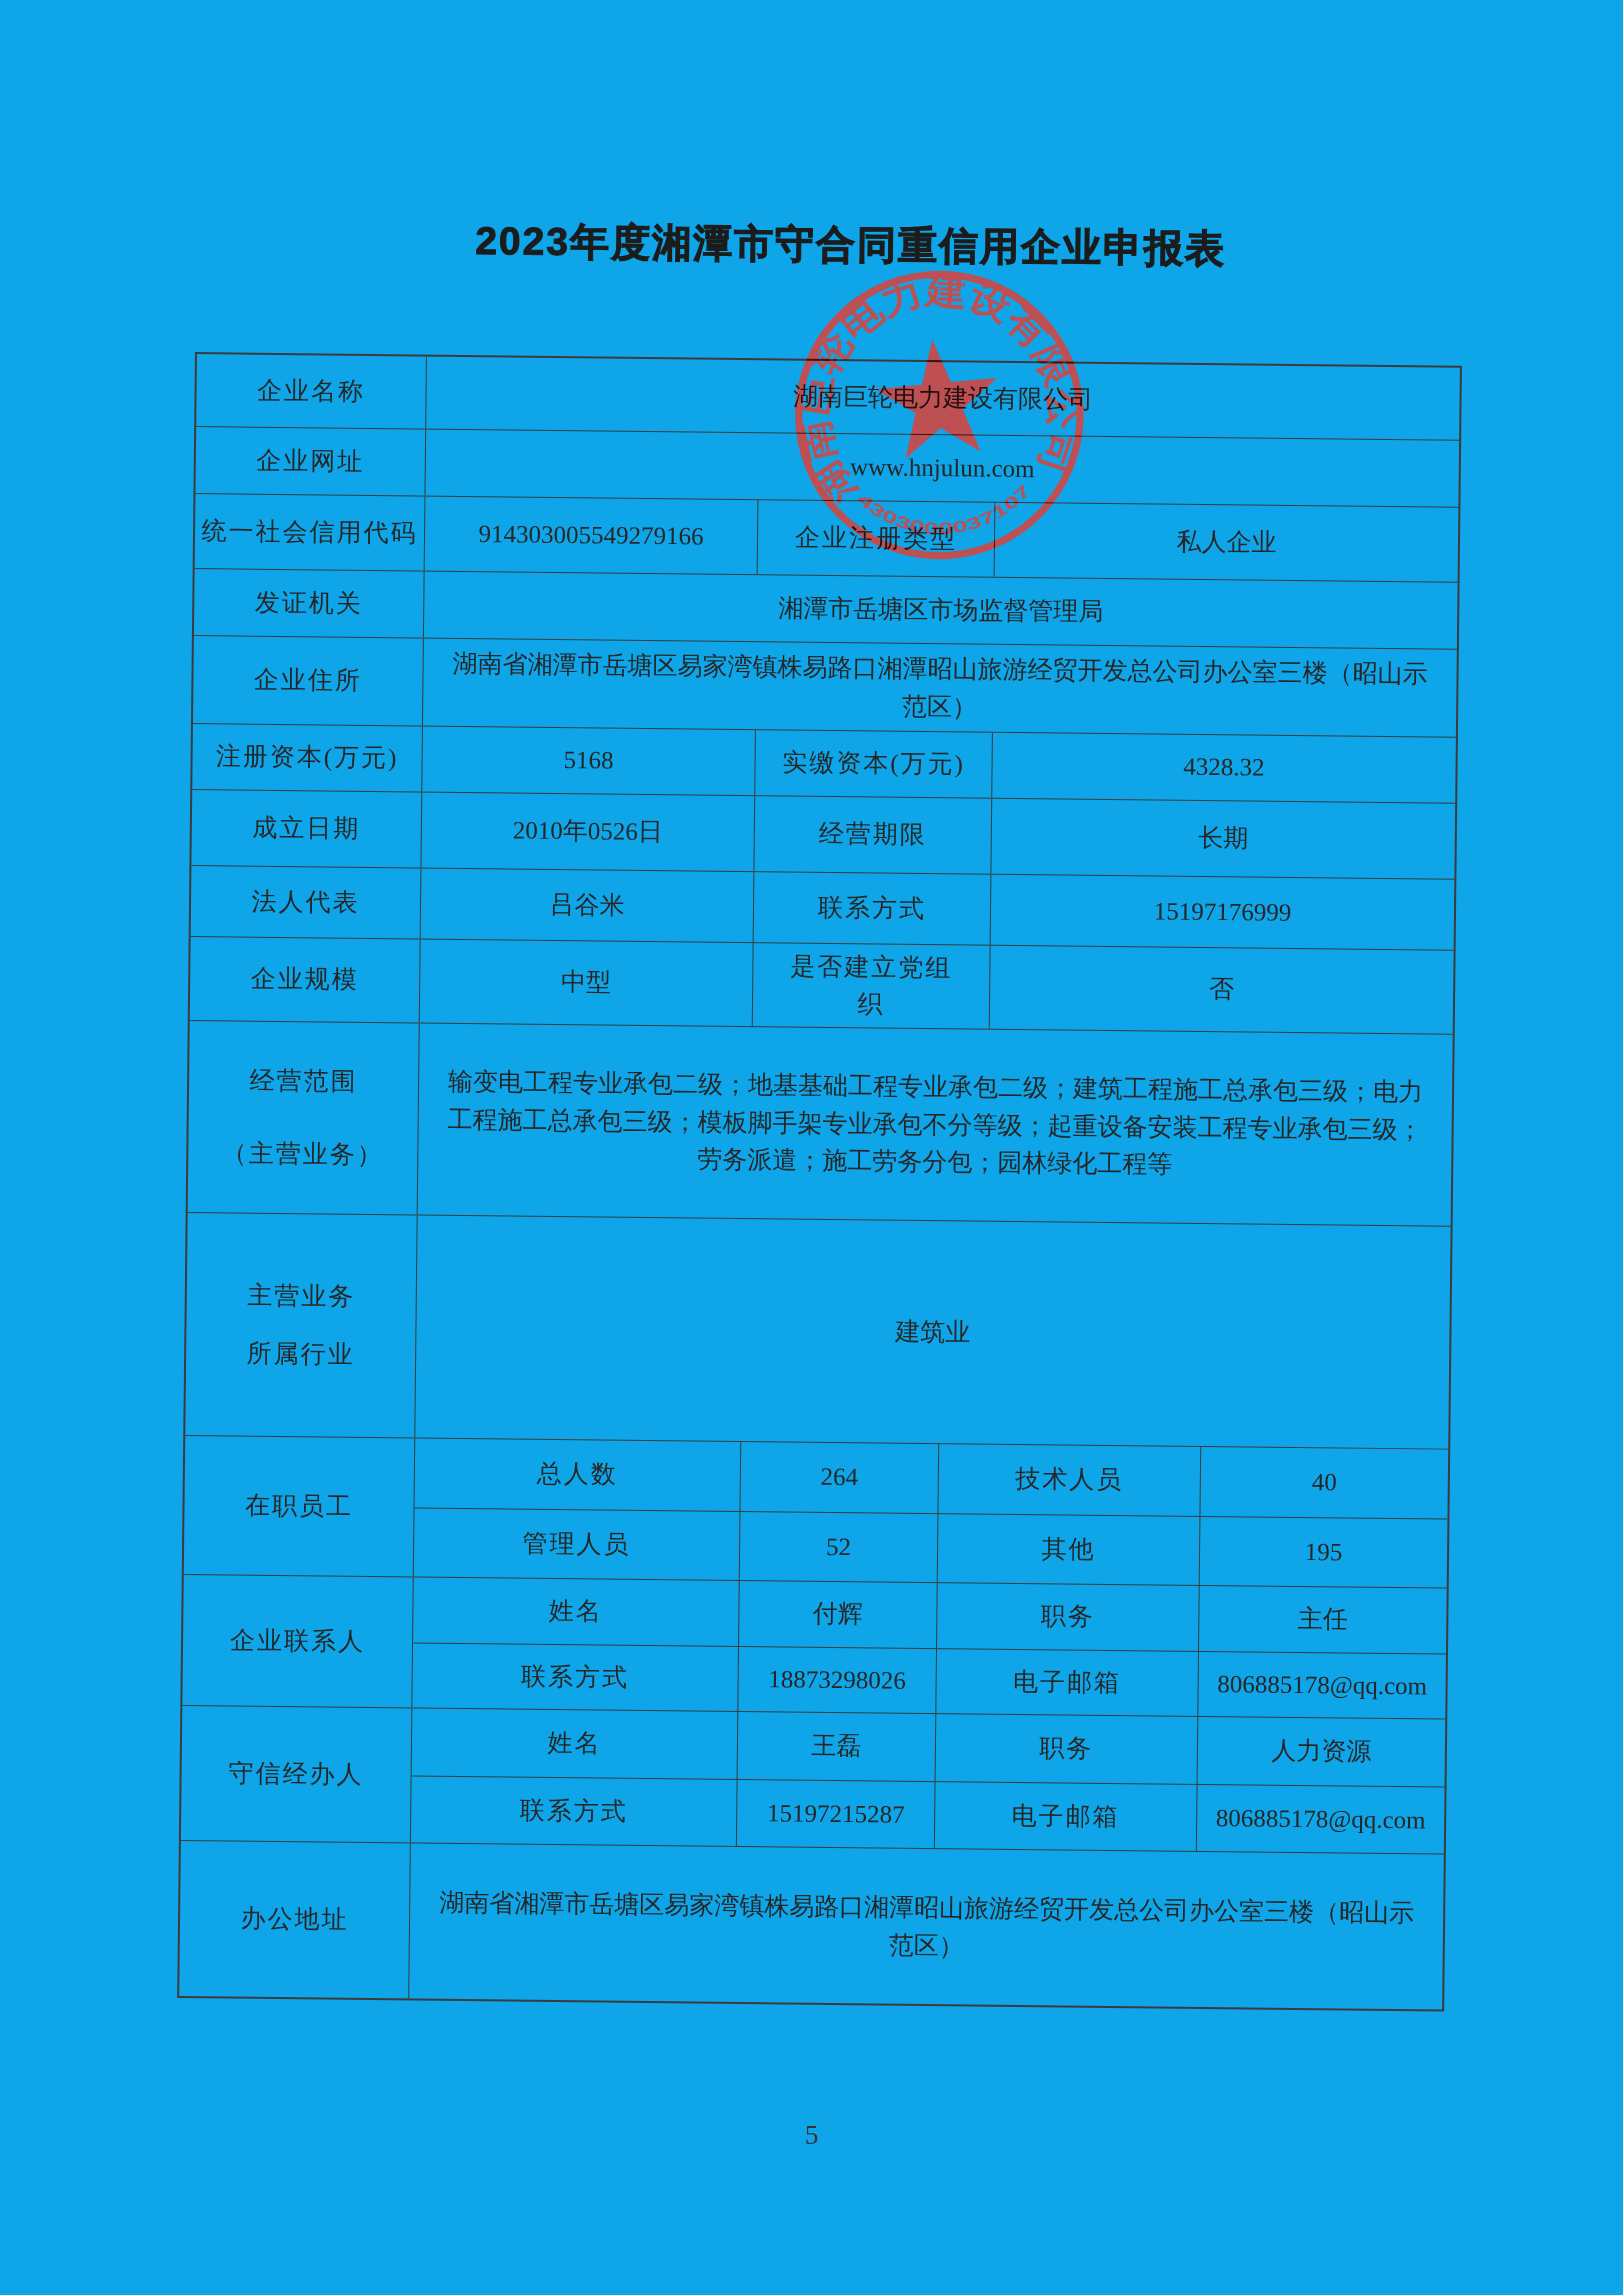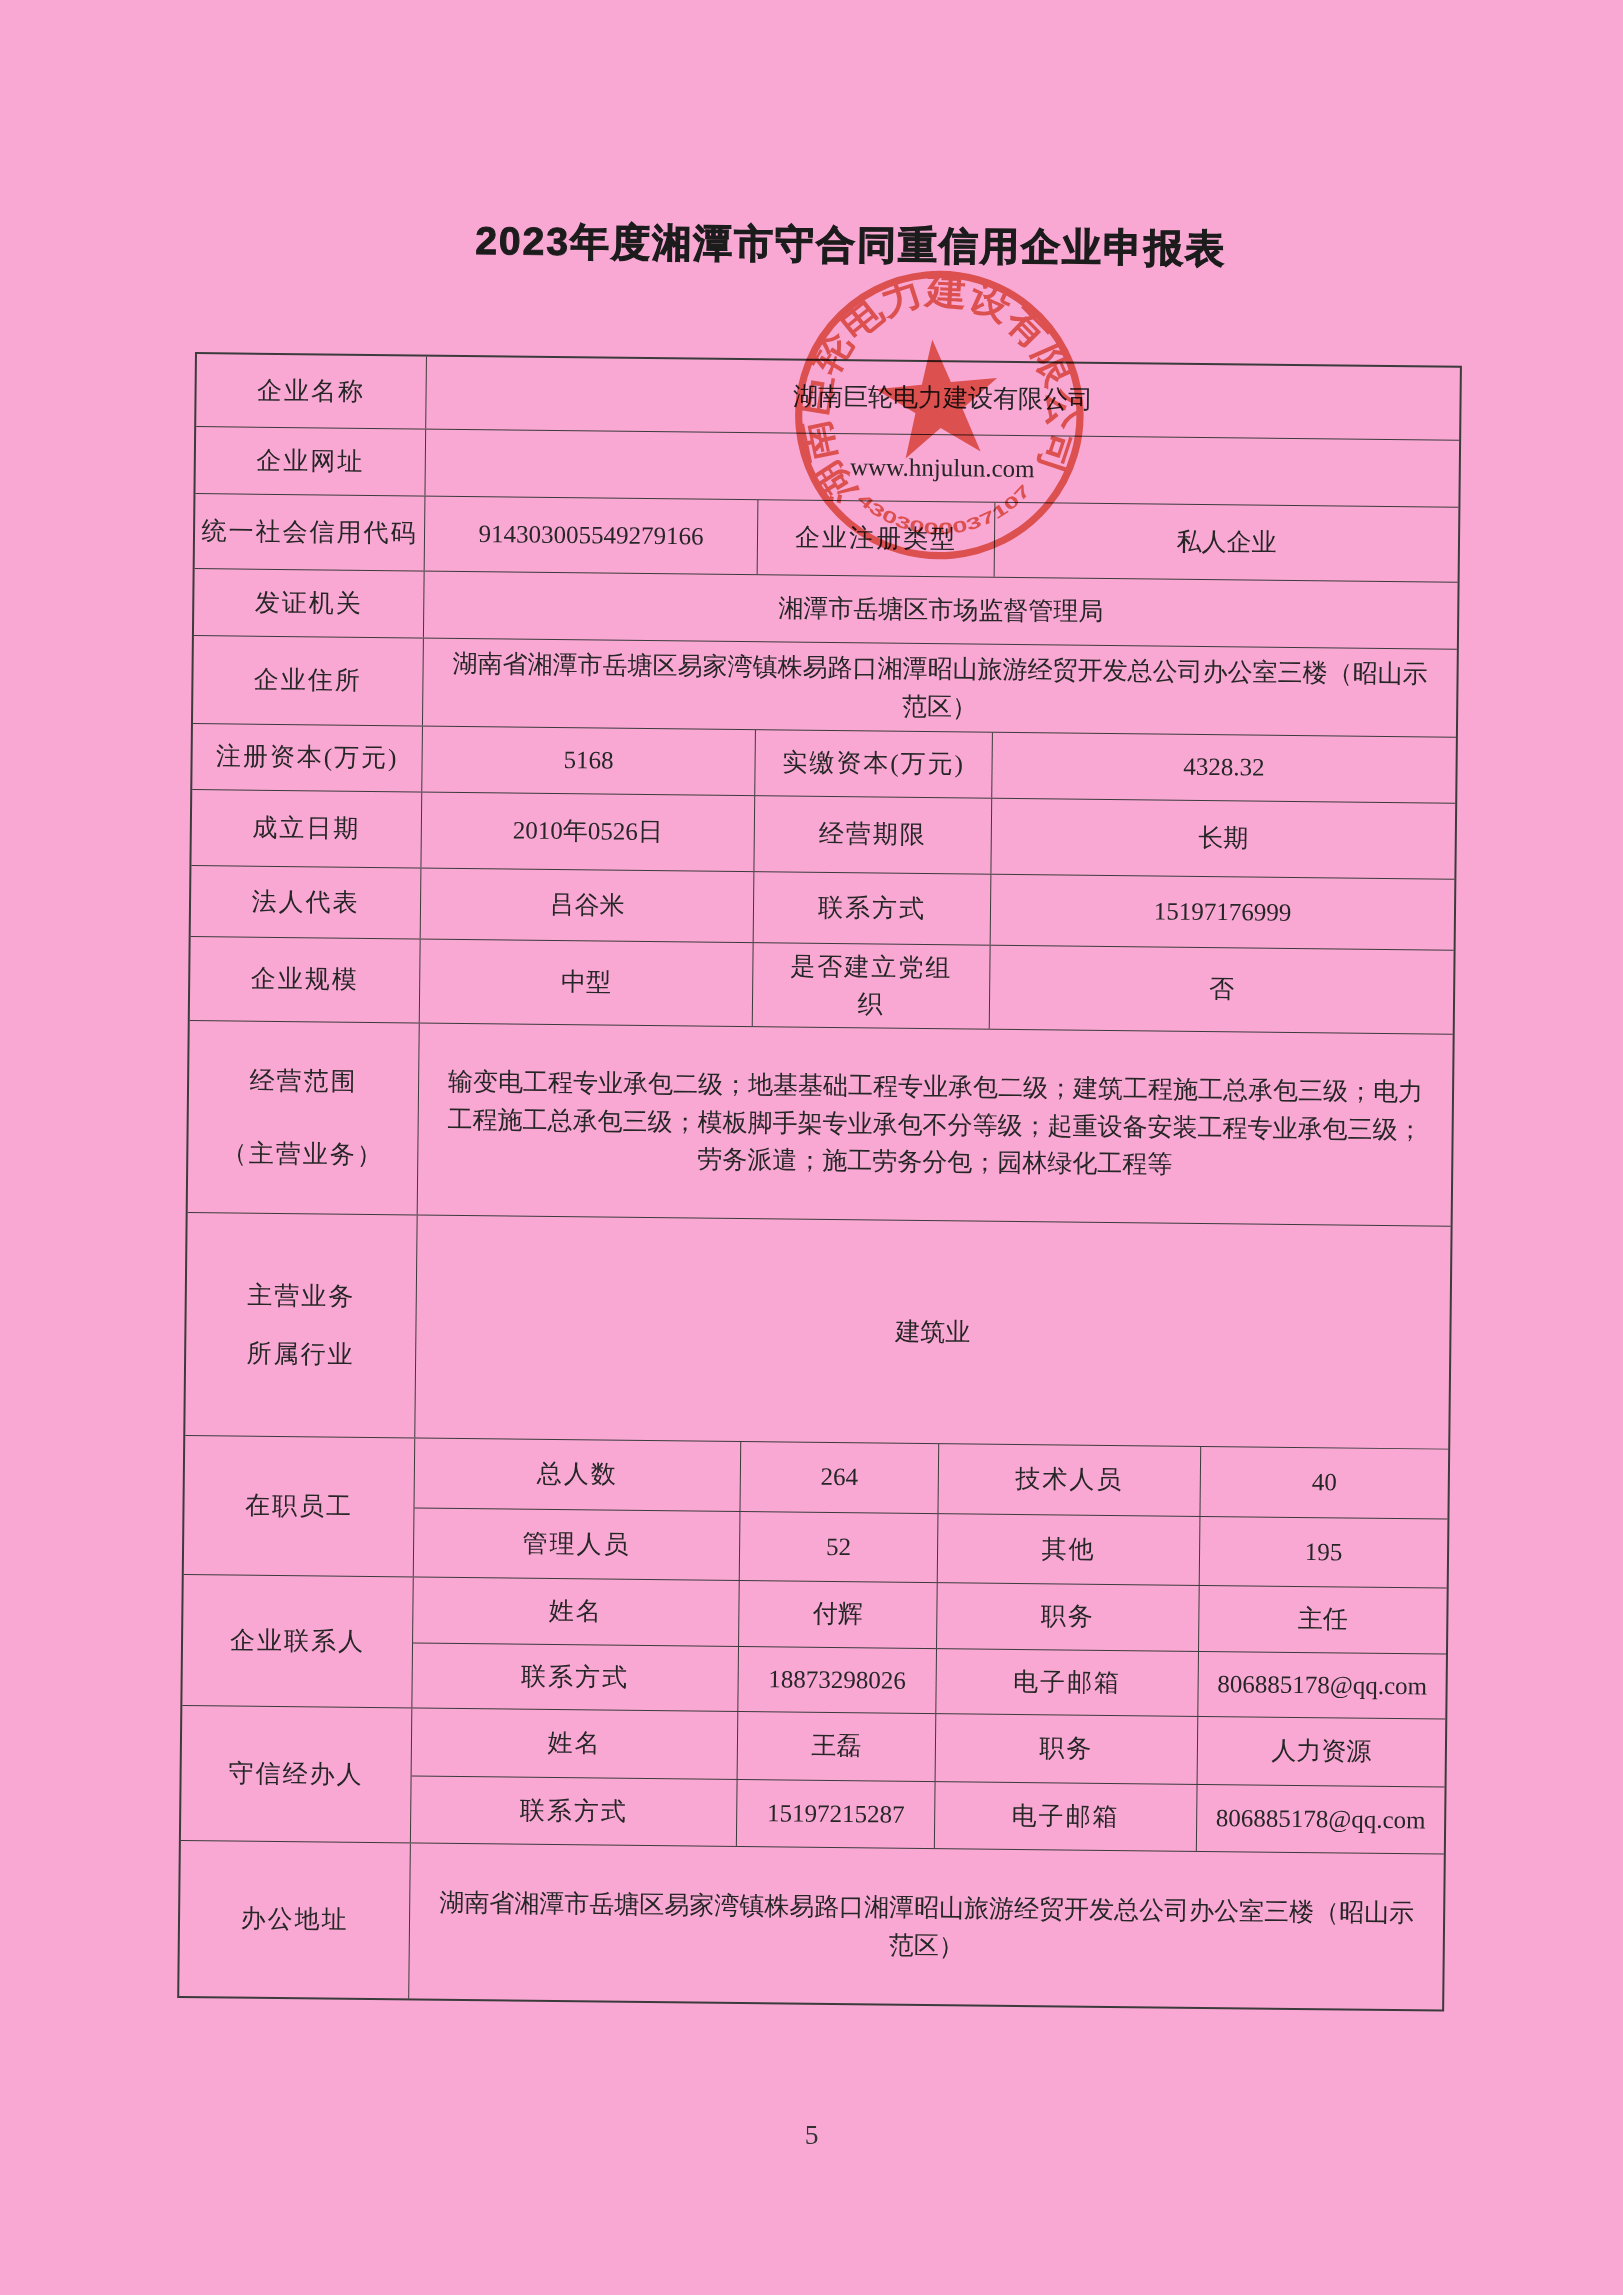--- a/index.html
+++ b/index.html
@@ -1,19 +1,19 @@
 <!DOCTYPE html>
 <html style="font-size:10.5px"><head>
 <meta charset="utf-8">
 <style>
   html,body{margin:0;padding:0;background:#e8e8e8;}
   .sheet{
     position:relative;
     width:1623px;height:2295px;
-    background:#f9a8d4;
+    background:#0ea5e9;
     overflow:hidden;
     font-family:"Liberation Serif","DejaVu Serif",serif;
     color:#262626;
   }
   .content{
     position:absolute;left:0;top:0;width:1623px;height:2295px;
     transform:rotate(0.62deg);
     transform-origin:195px 352px;
   }
   

